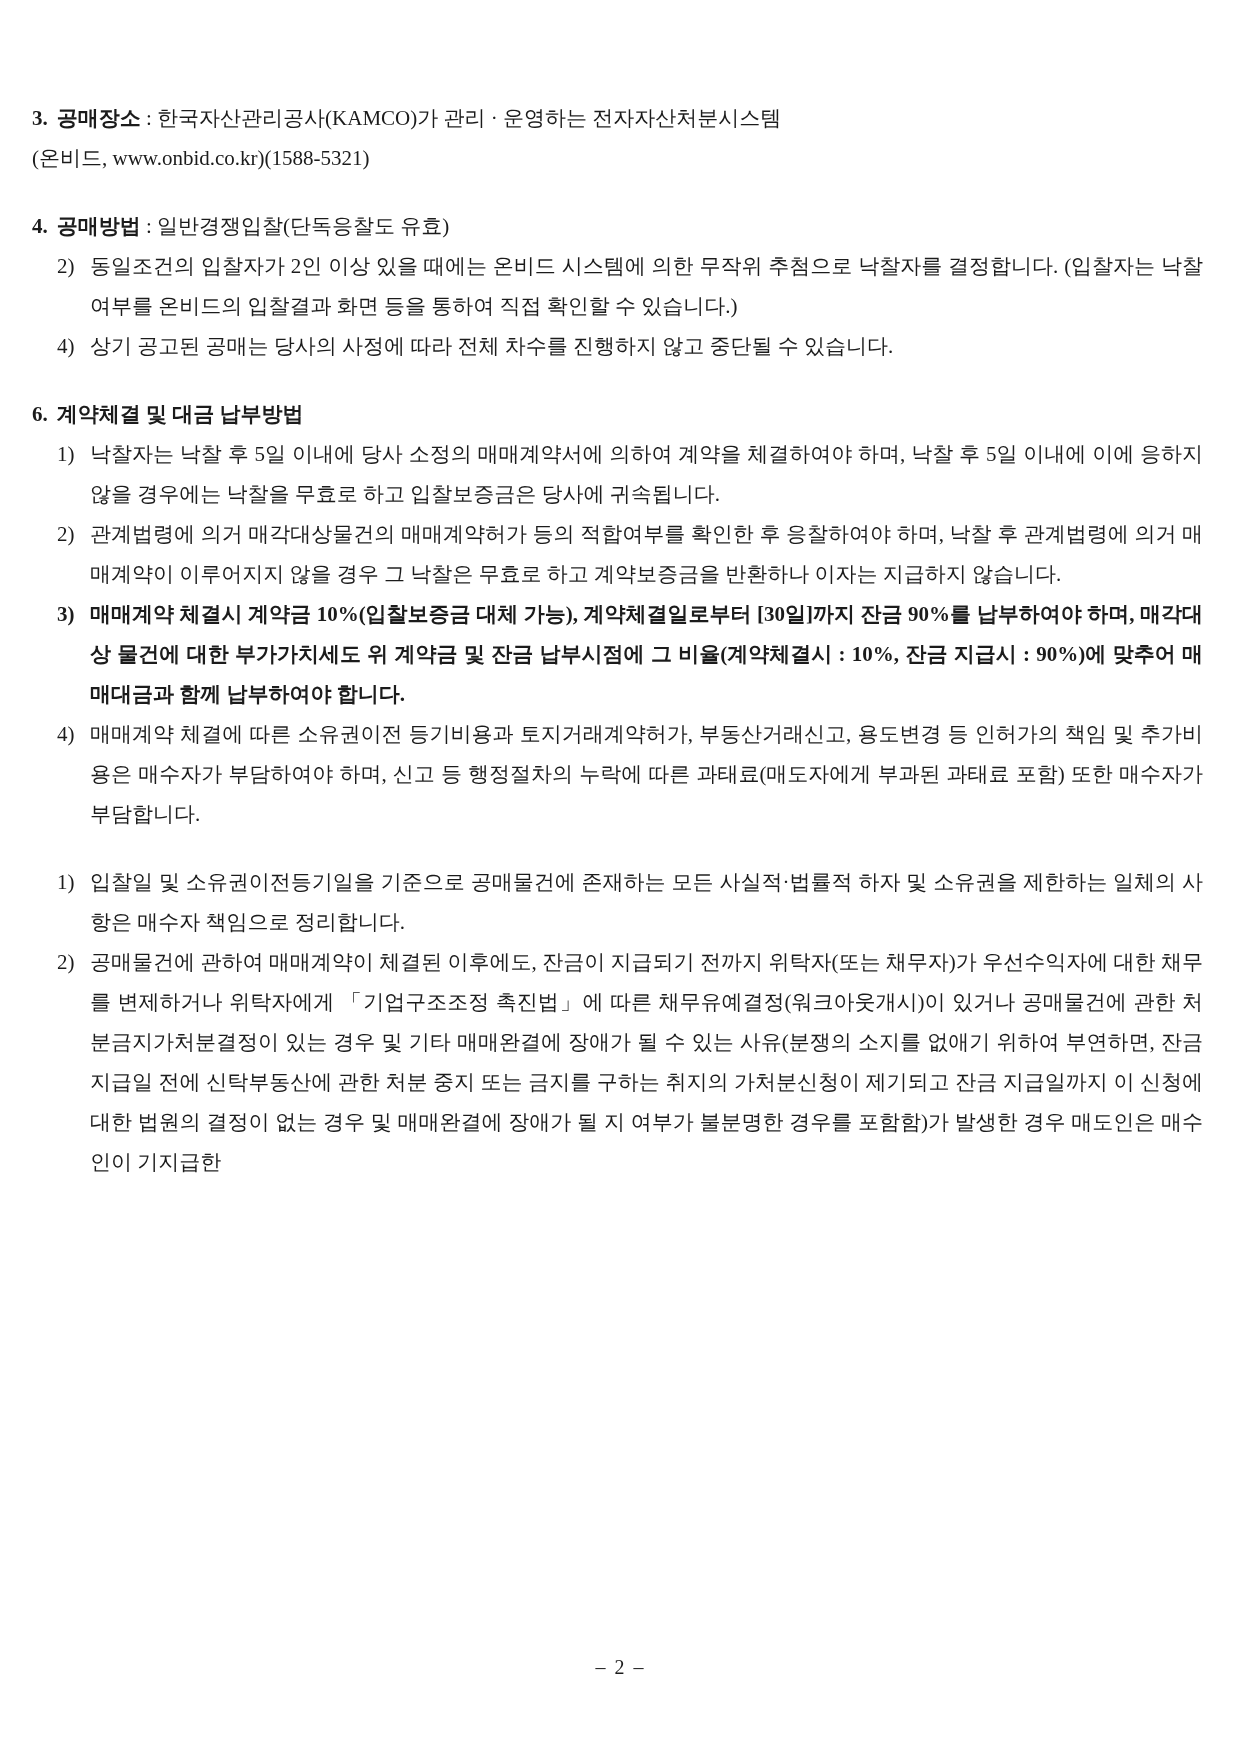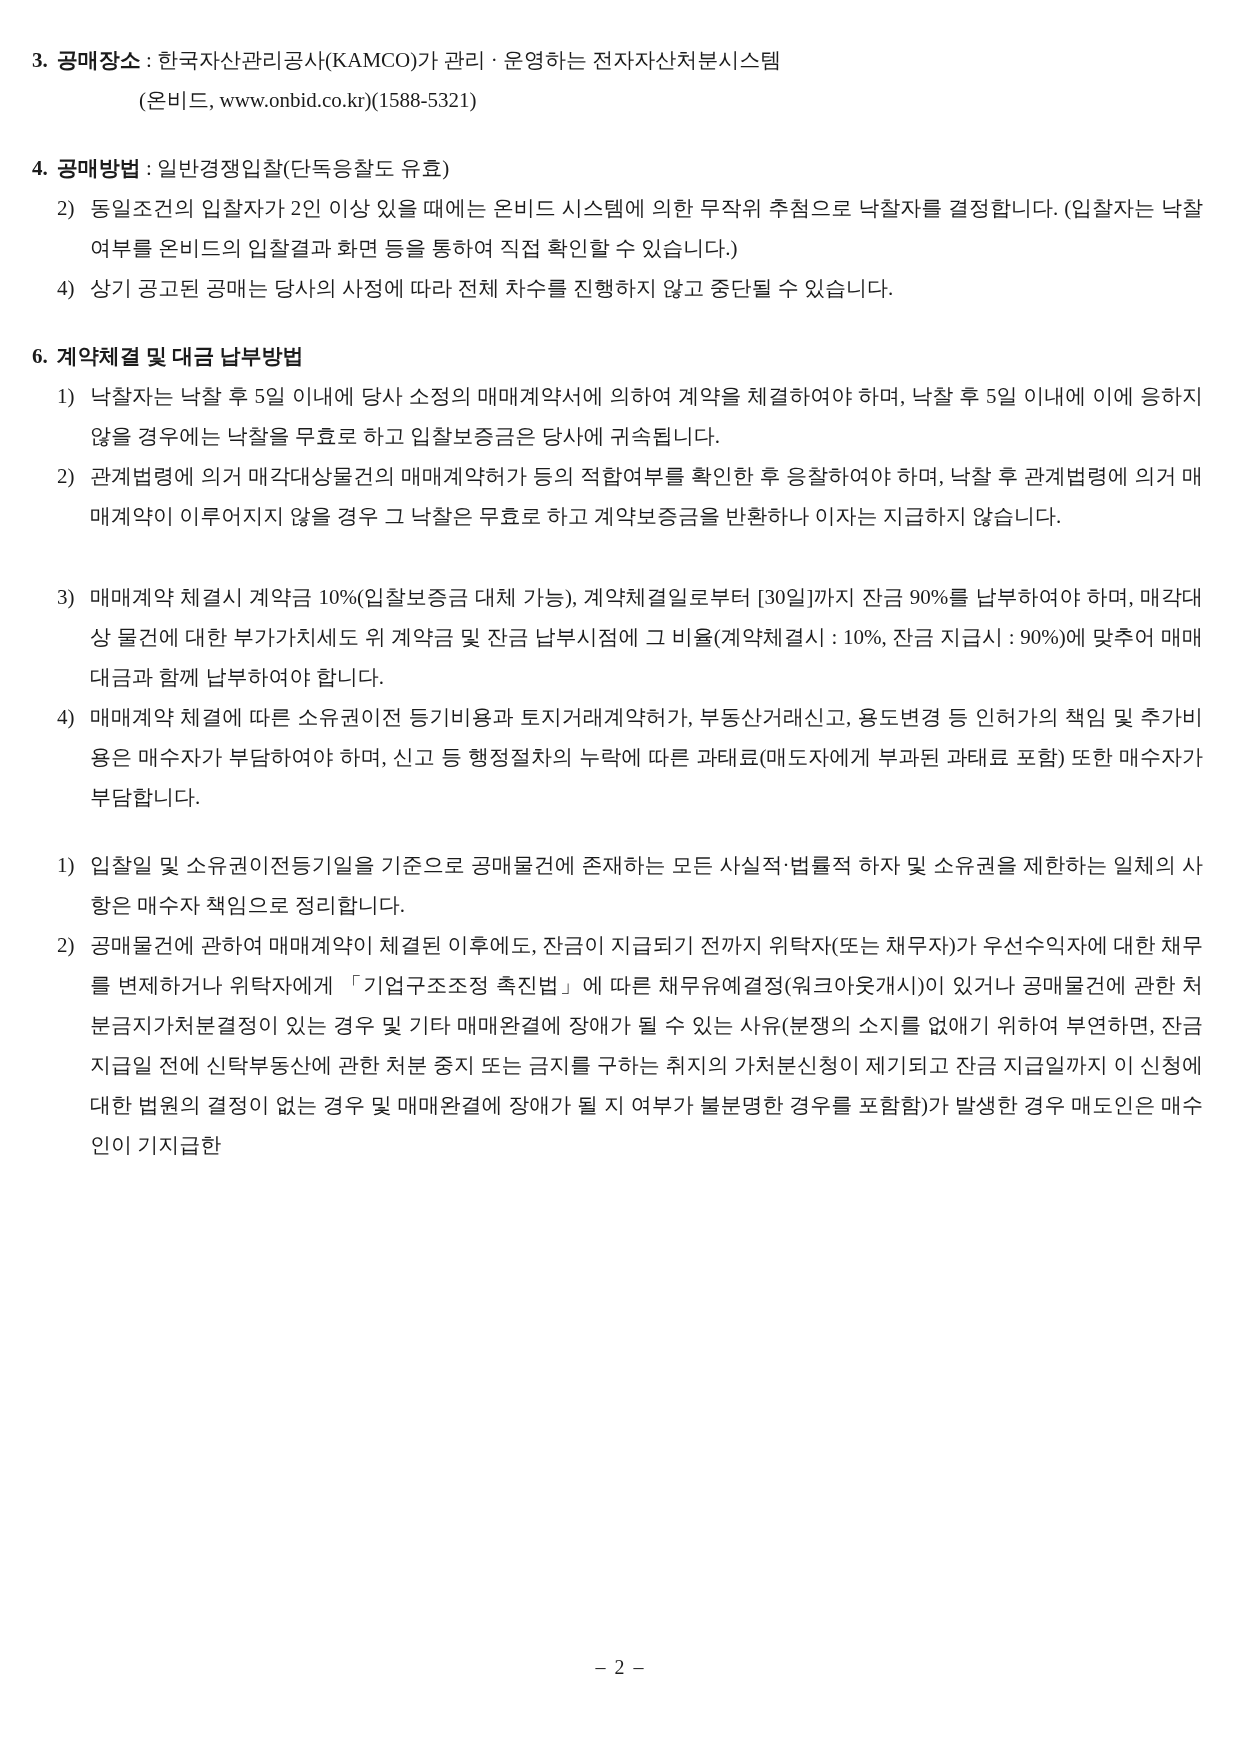--- a/index.html
+++ b/index.html
@@ -10,46 +10,46 @@
   .page {
     position: relative;
     width: 1241px;
     height: 1755px;
     box-sizing: border-box;
     background: #ffffff;
     color: #1b1b1b;
     font-family: "Liberation Serif", "DejaVu Serif", serif;
     font-size: 21px;
     line-height: 40px;
-    padding: 40px 38px 0 32px;
+    padding: 98px 38px 0 32px;
     overflow: hidden;
   }
   p { margin: 0; }
   .sec + .sec { margin-top: 28px; }
   .sec-head {
     padding-left: 27px;
     text-indent: -27px;
     text-align: justify;
     word-break: break-all;
   }
   .sec-no, .sec-title { font-weight: 700; }
   .sec-title { margin-left: 9px; }
-  .sec-cont { margin-left: 107px; }
+  .sec-cont { }
   .item {
     padding-left: 58px;
     text-indent: -33px;
     text-align: justify;
     word-break: break-all;
   }
   .item-no {
     display: inline-block;
     width: 33px;
     text-indent: 0;
   }
-  .item-bold { font-weight: 400; margin-top: 41px; }
+  .item-bold { font-weight: 700; }
   .footer {
     position: absolute;
     bottom: 68px;
     left: 0;
     width: 100%;
     text-align: center;
     font-size: 20px;
     letter-spacing: 2px;
   }
 </style>

